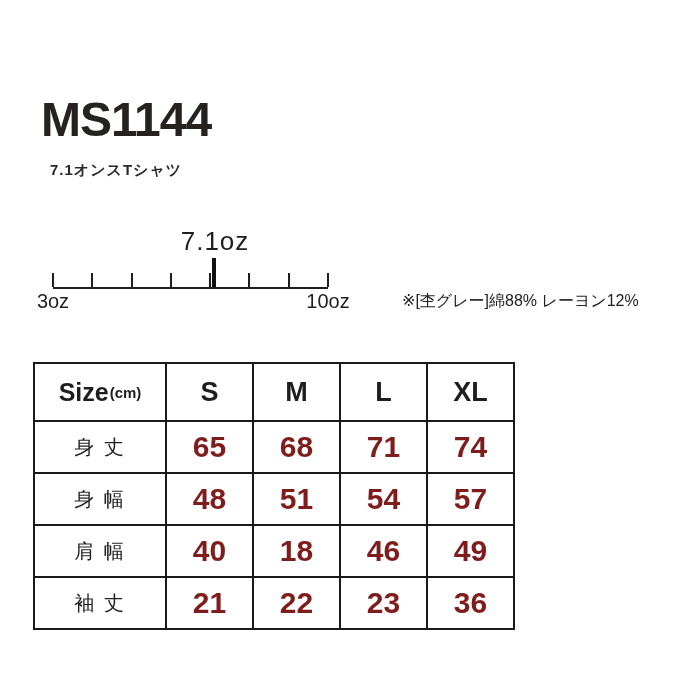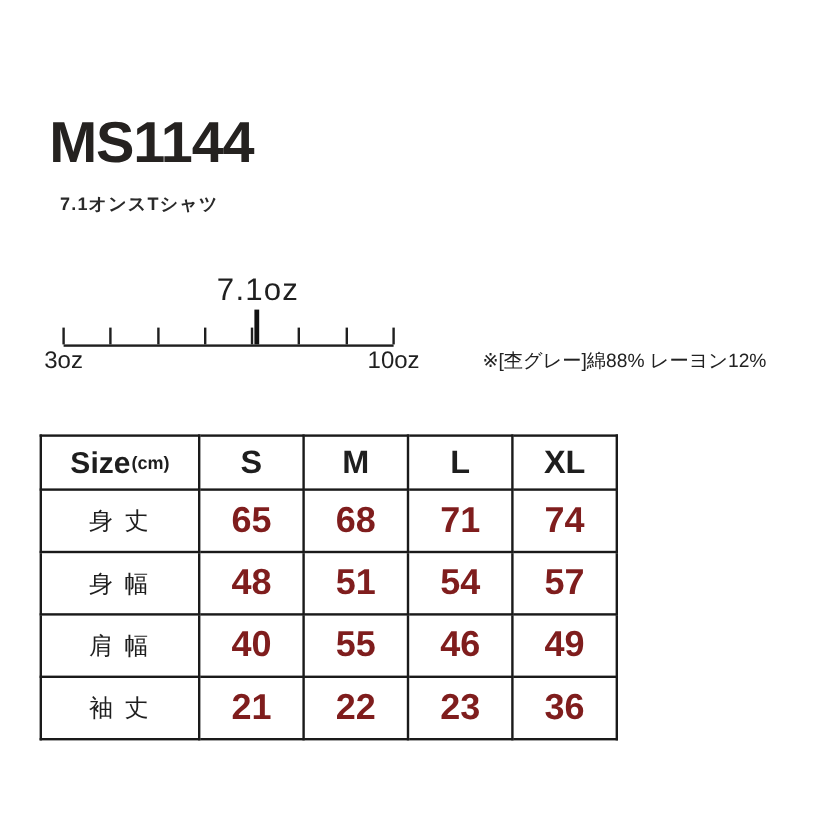--- a/index.html
+++ b/index.html
@@ -131,21 +131,21 @@
   }
   .size-table th, .size-table td {
     border: 2px solid #1a1a1a;
     text-align: center;
     vertical-align: middle;
     padding: 0;
     background: #ffffff;
   }
   .size-table col.label-col { width: 132px; }
   .size-table col.size-col  { width: 87px; }
-  .size-table thead tr { height: 45px; }
+  .size-table thead tr { height: 58px; }
   .size-table tbody tr { height: 52px; }
   .size-table thead th {
     font-size: 27px;
     font-weight: bold;
     color: #1e1e1e;
   }
   .size-head-word {
     font-size: 25px;
     font-weight: bold;
   }
@@ -226,21 +226,21 @@
       <tr>
         <th>身 幅</th>
         <td>48</td>
         <td>51</td>
         <td>54</td>
         <td>57</td>
       </tr>
       <tr>
         <th>肩 幅</th>
         <td>40</td>
-        <td>55</td>
+        <td>18</td>
         <td>46</td>
         <td>49</td>
       </tr>
       <tr>
         <th>袖 丈</th>
         <td>21</td>
         <td>22</td>
         <td>23</td>
         <td>36</td>
       </tr>

